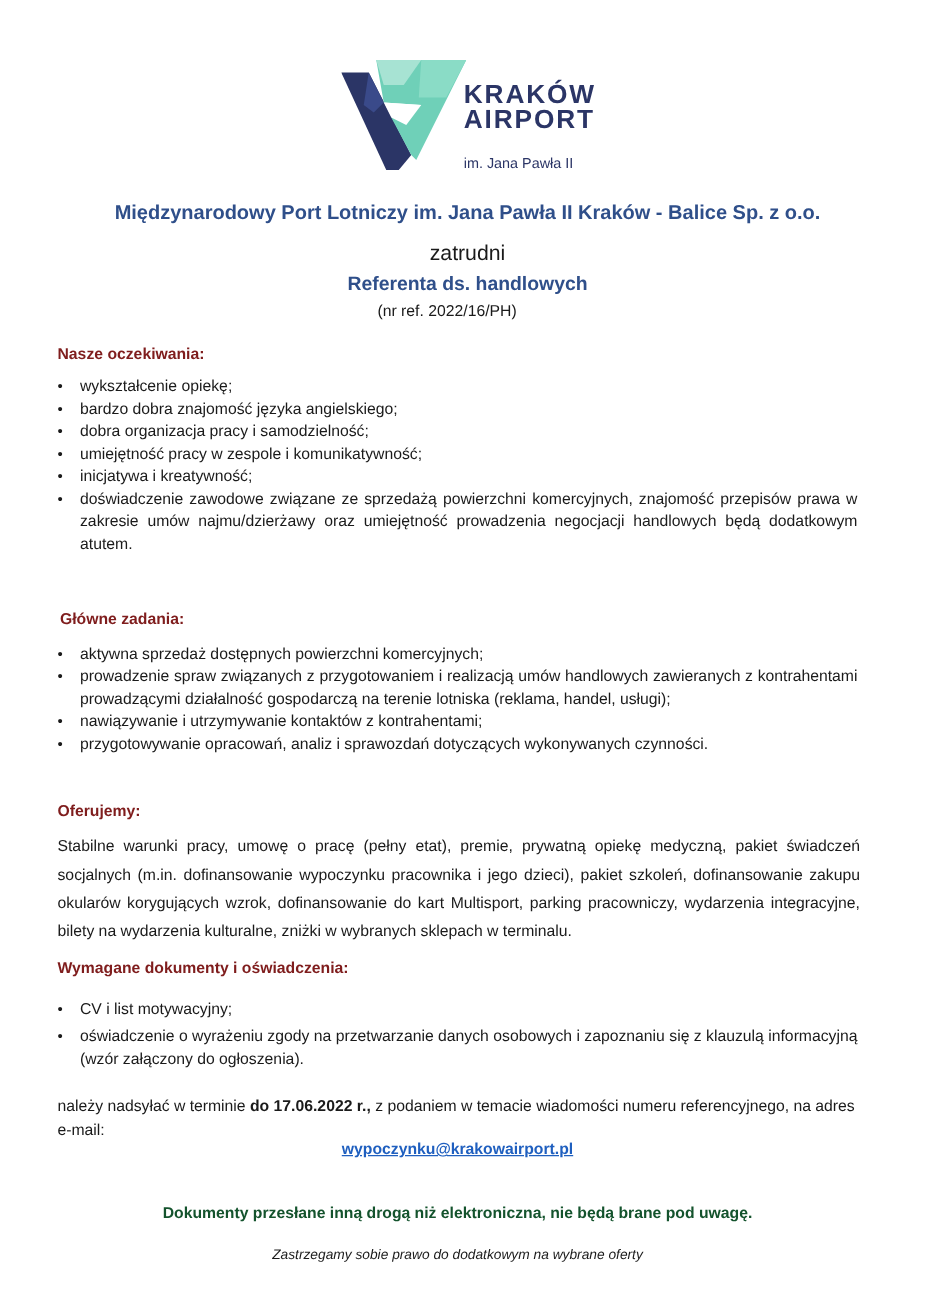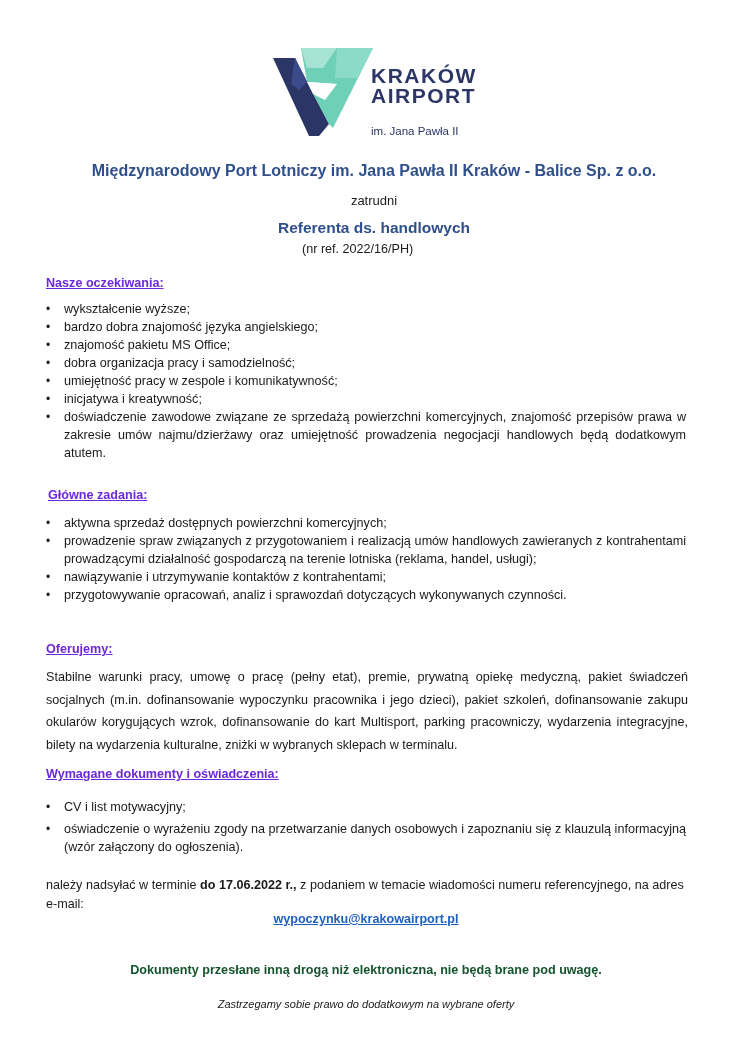--- a/index.html
+++ b/index.html
@@ -11,25 +11,25 @@
     position: relative;
     overflow: hidden;
   }
   .logo { position: absolute; left: 273px; top: 48px; width: 230px; height: 90px; }
   .logo svg { position: absolute; left: 0; top: 0; }
   .logo-text { position: absolute; left: 98px; top: 18px; color: #2b3566; }
   .logo-line1, .logo-line2 { font-weight: bold; font-size: 21px; letter-spacing: 1.5px; line-height: 20px; display: block; }
   .logo-line3 { font-size: 11.5px; line-height: 16px; display: block; margin-top: 17px; }
 
   .company { position: absolute; left: 0; width: 748px; top: 162px; text-align: center; color: #2f4f8a; font-weight: bold; font-size: 16px; }
-  .hires { position: absolute; left: 0; width: 748px; top: 193px; text-align: center; font-size: 13px; }
+  .hires { position: absolute; left: 0; width: 748px; top: 193px; text-align: center; font-size: 17px; }
   .position { position: absolute; left: 0; width: 748px; top: 219px; text-align: center; color: #2f4f8a; font-weight: bold; font-size: 15.5px; }
   .ref { position: absolute; left: 302px; top: 242px; font-size: 12.6px; }
 
-  .section-title { position: absolute; left: 46px; color: #6d28d9; font-weight: bold; font-size: 12.6px; text-decoration: underline; }
+  .section-title { position: absolute; left: 46px; color: #7f1d1d; font-weight: bold; font-size: 12.6px; }
   ul.bullets { position: absolute; left: 46px; width: 640px; list-style: none; }
   ul.bullets li { position: relative; padding-left: 18px; line-height: 18px; text-align: justify; }
   ul.bullets li::before { content: "•"; position: absolute; left: 0; top: 0; font-size: 12px; }
   .para { position: absolute; left: 46px; width: 642px; line-height: 22.5px; text-align: justify; }
   .deadline { position: absolute; left: 46px; width: 650px; line-height: 19px; }
   .deadline b { font-weight: bold; }
   .email { position: absolute; left: 0; width: 732px; top: 912px; text-align: center; color: #1f5fbf; font-weight: bold; text-decoration: underline; }
   .warning { position: absolute; left: 0; width: 732px; top: 963px; text-align: center; color: #14532d; font-weight: bold; font-size: 12.6px; }
   .footer-note { position: absolute; left: 0; width: 732px; top: 998px; text-align: center; font-style: italic; font-size: 11px; }
 </style>
@@ -52,23 +52,22 @@
   </div>
 </div>
 
 <div class="company">Międzynarodowy Port Lotniczy im. Jana Pawła II Kraków - Balice Sp. z o.o.</div>
 <div class="hires">zatrudni</div>
 <div class="position">Referenta ds. handlowych</div>
 <div class="ref">(nr ref. 2022/16/PH)</div>
 
 <div class="section-title" style="top:276px">Nasze oczekiwania:</div>
 <ul class="bullets" style="top:300px">
-  <li>wykształcenie wyższe;</li>
+  <li>wykształcenie opiekę;</li>
   <li>bardzo dobra znajomość języka angielskiego;</li>
-  <li>znajomość pakietu MS Office;</li>
   <li>dobra organizacja pracy i samodzielność;</li>
   <li>umiejętność pracy w zespole i komunikatywność;</li>
   <li>inicjatywa i kreatywność;</li>
   <li>doświadczenie zawodowe związane ze sprzedażą powierzchni komercyjnych, znajomość przepisów prawa w zakresie umów najmu/dzierżawy oraz umiejętność prowadzenia negocjacji handlowych będą dodatkowym atutem.</li>
 </ul>
 
 <div class="section-title" style="top:488px; left:48px">Główne zadania:</div>
 <ul class="bullets" style="top:514px">
   <li>aktywna sprzedaż dostępnych powierzchni komercyjnych;</li>
   <li>prowadzenie spraw związanych z przygotowaniem i realizacją umów handlowych zawieranych z kontrahentami prowadzącymi działalność gospodarczą na terenie lotniska (reklama, handel, usługi);</li>

